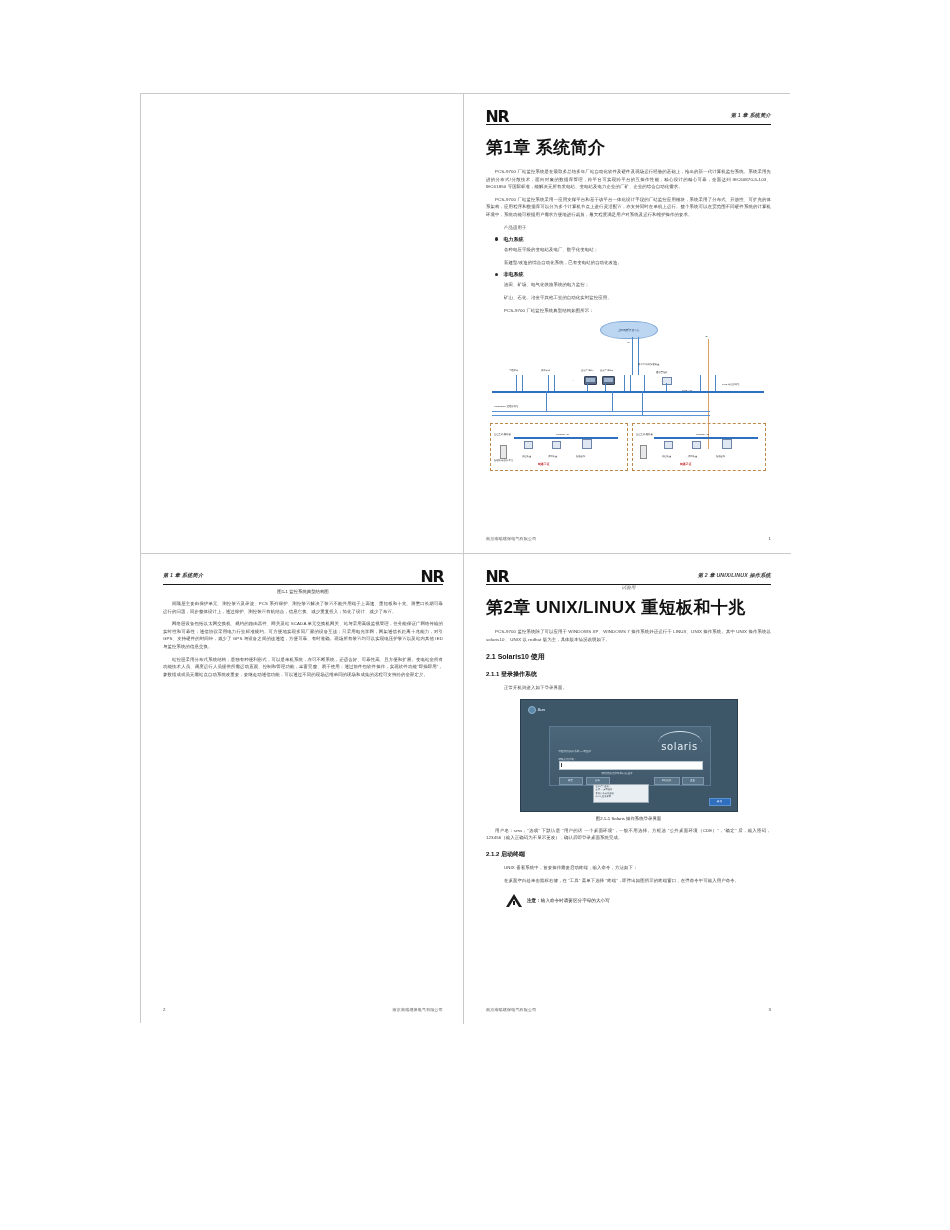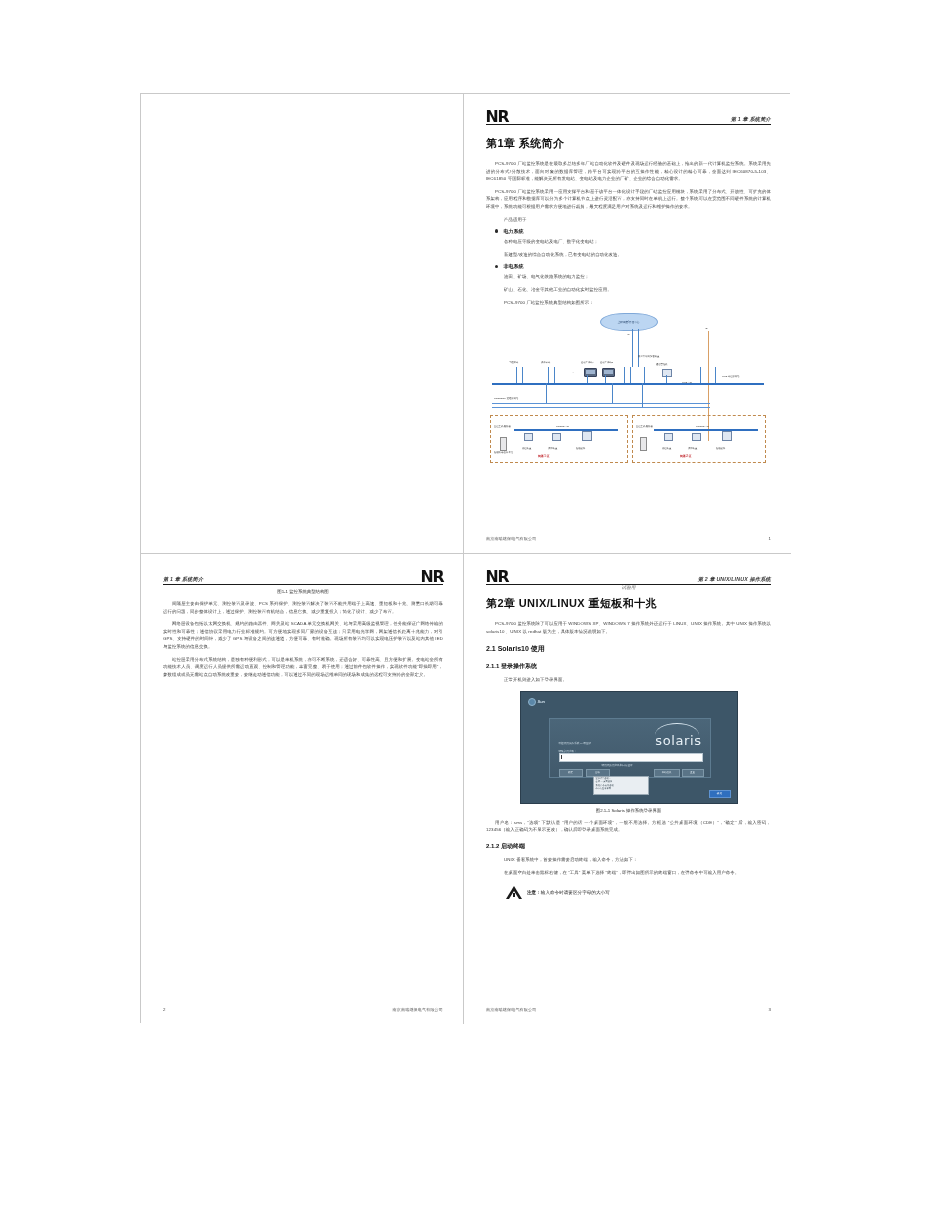--- a/index.html
+++ b/index.html
@@ -14,32 +14,32 @@
     border:1px solid #c9c9c9;box-sizing:border-box;background:#fff;
   }
   .cell{position:relative;overflow:hidden;background:#fff;box-sizing:border-box;}
   .cell.tl{border-right:1px solid #c9c9c9;border-bottom:1px solid #c9c9c9;}
   .cell.tr{border-bottom:1px solid #c9c9c9;}
   .cell.bl{border-right:1px solid #c9c9c9;}
 
   
   .page{position:absolute;inset:0;padding:18px 20px 10px 22px;box-sizing:border-box;}
 
-  .pg-head{display:flex;align-items:flex-end;justify-content:space-between;
+  .pg-head{display:flex;justify-content:space-between;
            border-bottom:1.4px solid #1a1a1a;padding-bottom:1px;position:relative;}
   .pg-head.rev{flex-direction:row-reverse;}
   .nr-logo{font-weight:bold;font-size:15px;letter-spacing:-1px;color:#111;
            line-height:11px;font-family:"DejaVu Sans",sans-serif;}
   .nr-logo .b{display:inline-block;transform:scaleX(1.05);}
   .head-ttl{font-size:5.2px;font-style:italic;font-weight:bold;color:#3a3a3a;
             letter-spacing:.2px;white-space:nowrap;}
   .head-mid{position:absolute;left:50%;transform:translateX(-50%);bottom:-6px;
             font-size:4.6px;font-style:italic;color:#6a6a6a;}
 
-  .chap-h1{font-size:11px;font-weight:bold;color:#111;margin:11px 0 9px 0;letter-spacing:.4px;}
+  .chap-h1{font-size:17px;font-weight:bold;color:#111;margin:11px 0 9px 0;letter-spacing:.4px;}
   .h2{font-size:7px;font-weight:bold;color:#111;margin:9px 0 5px 0;}
   .h3{font-size:6px;font-weight:bold;color:#111;margin:8px 0 5px 0;}
 
   .p{font-size:4.4px;line-height:7.6px;color:#3b3b3b;text-align:justify;
      text-indent:9px;margin:0 0 5px 0;letter-spacing:.1px;}
   .p.ind2{text-indent:18px;}
 
   .bullet{display:flex;align-items:center;gap:5px;margin:4px 0 4px 9px;}
   .bullet .sq{width:3.4px;height:3.4px;background:#2b2b2b;border-radius:50%;}
   .bullet .lb{font-size:5px;font-weight:bold;color:#1c1c1c;}
@@ -75,21 +75,21 @@
          background:#3d5668;border:1px solid #2b3e4d;}
   .sun-mark{position:absolute;left:7px;top:6px;display:flex;align-items:center;gap:2px;}
   .sun-dot{width:6px;height:6px;border-radius:50%;background:#5b87a8;
            border:1px solid #8fb3cc;}
   .sun-tx{font-size:4px;color:#cfe0ec;font-weight:bold;font-style:italic;}
   .login-panel{position:absolute;left:28px;top:26px;width:160px;height:58px;
                background:linear-gradient(180deg,#4b6679 0%,#41596b 100%);
                border:1px solid #5d7b90;}
   .sol-logo{position:absolute;right:8px;top:4px;text-align:center;}
   .sol-logo .arc{width:44px;height:11px;border-top:1.3px solid #d8e6ef;border-radius:50%/100% 100% 0 0;}
-  .sol-logo .tx{font-size:13px;color:#e7f0f6;letter-spacing:.6px;margin-top:-2px;font-family:"DejaVu Sans",sans-serif;}
+  .sol-logo .tx{font-size:10px;color:#e7f0f6;letter-spacing:.6px;margin-top:-2px;font-family:"DejaVu Sans",sans-serif;}
   .f-lbl{position:absolute;font-size:2.6px;color:#d3e2ec;}
   .f-input{position:absolute;left:9px;width:142px;height:7px;background:#fdfdfd;border:1px solid #b9c7d1;}
   .f-caret{position:absolute;left:11px;width:1px;height:4px;background:#3a3a3a;}
   .f-btn{position:absolute;height:6px;background:#5a7487;border:1px solid #7e98a9;}
   .f-btn i{position:absolute;inset:0;display:flex;align-items:center;justify-content:center;
            font-style:normal;font-size:2.4px;color:#e3eef5;}
   .menu-pop{position:absolute;background:#e9eef2;border:1px solid #9aa9b4;}
   .menu-pop .mi{font-size:2.2px;color:#2a3a46;padding:0 2px;line-height:3.4px;white-space:nowrap;}
   .ok-btn{position:absolute;right:6px;bottom:5px;width:20px;height:6px;
           background:#2f6fbe;border:1px solid #5e93d2;}

